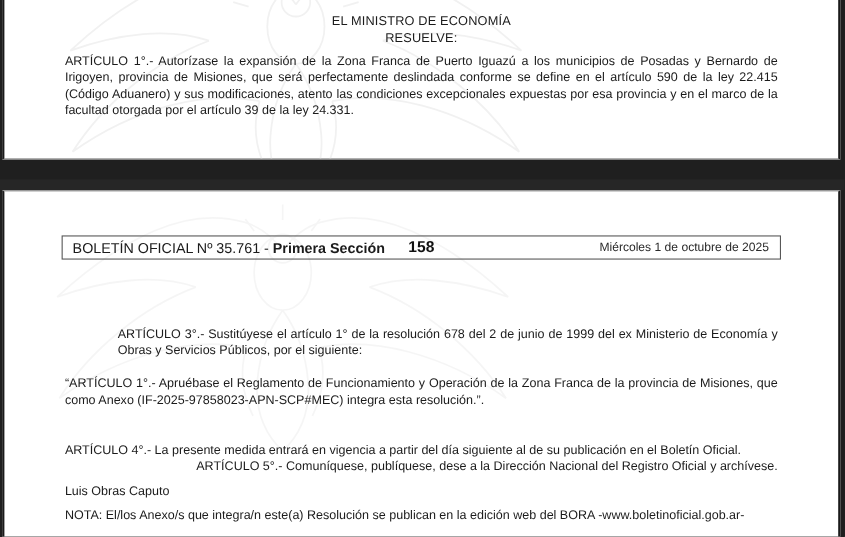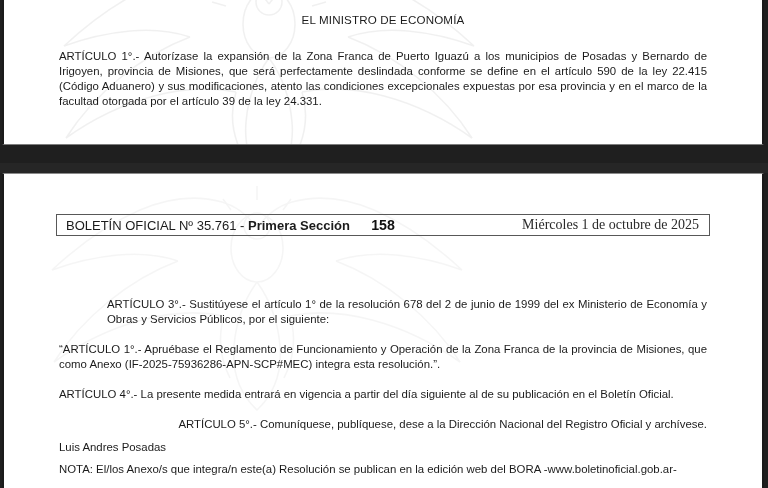--- a/index.html
+++ b/index.html
@@ -110,24 +110,23 @@
     position: absolute;
     left: 50%;
     transform: translateX(-50%);
     font-size: 14.2px;
     font-weight: bold;
     color: #111;
   }
   .bo-right {
     margin-left: auto;
     padding-right: 10px;
-    font-size: 14px;
+    font-size: 11px;
     color: #2a2a2a;
     white-space: nowrap;
-    font-family: Liberation Serif, serif;
   }
 
   .para { margin: 0; }
 </style>
 </head>
 <body>
 
 <div class="viewer">
 
   <div class="page page-top">
@@ -149,20 +148,21 @@
           <path d="M202 150 C196 170 198 192 208 212"></path>
           <path d="M268 150 C274 170 272 192 262 212"></path>
           <circle cx="235" cy="60" r="13"></circle>
           <path d="M235 34 L235 20 M209 44 L201 33 M261 44 L269 33
                    M192 64 L178 60 M278 64 L292 60"></path>
         </svg>
       </div>
 
       <div class="heading-line" style="position:absolute; left:55px; right:55px; top:12px;">EL MINISTRO DE ECONOMÍA</div>
 
+      <div class="heading-line" style="position:absolute; left:55px; right:55px; top:27px;">RESUELVE:</div>
 
       <p class="doc-text para" style="top:49px;">ARTÍCULO 1°.- Autorízase la expansión de la Zona Franca de Puerto Iguazú a los municipios de Posadas y Bernardo de Irigoyen, provincia de Misiones, que será perfectamente deslindada conforme se define en el artículo 590 de la ley 22.415 (Código Aduanero) y sus modificaciones, atento las condiciones excepcionales expuestas por esa provincia y en el marco de la facultad otorgada por el artículo 39 de la ley 24.331.</p>
 
     </div>
   </div>
 
   <div class="page-gap"></div>
 
   <div class="page page-bottom">
     <div class="sheet-inner">
@@ -192,26 +192,26 @@
         <div class="bo-left">
           <span>BOLETÍN OFICIAL Nº 35.761 - </span><b>Primera Sección</b>
         </div>
         <div class="bo-page">158</div>
         <div class="bo-right">Miércoles 1 de octubre de 2025</div>
       </div>
 
 
       <p class="doc-text para" style="top:123px;margin-left:48px;">ARTÍCULO 3°.- Sustitúyese el artículo 1° de la resolución 678 del 2 de junio de 1999 del ex Ministerio de Economía y Obras y Servicios Públicos, por el siguiente:</p>
 
-      <p class="doc-text para" style="top:168px;">“ARTÍCULO 1°.- Apruébase el Reglamento de Funcionamiento y Operación de la Zona Franca de la provincia de Misiones, que como Anexo (IF-2025-75936286-APN-SCP#MEC) integra esta resolución.”.</p>
-
-      <p class="doc-text para" style="top:213px;">ARTÍCULO 4°.- La presente medida entrará en vigencia a partir del día siguiente al de su publicación en el Boletín Oficial.</p>
+      <p class="doc-text para" style="top:168px;">“ARTÍCULO 1°.- Apruébase el Reglamento de Funcionamiento y Operación de la Zona Franca de la provincia de Misiones, que como Anexo (IF-2025-97858023-APN-SCP#MEC) integra esta resolución.”.</p>
+
+      <p class="doc-text para" style="top:229px;">ARTÍCULO 4°.- La presente medida entrará en vigencia a partir del día siguiente al de su publicación en el Boletín Oficial.</p>
 
       <p class="doc-text para" style="top:243px; text-align:right;">ARTÍCULO 5°.- Comuníquese, publíquese, dese a la Dirección Nacional del Registro Oficial y archívese.</p>
 
-      <p class="doc-text para" style="top:266px; text-align:left;">Luis Andres Posadas</p>
+      <p class="doc-text para" style="top:266px; text-align:left;">Luis Obras Caputo</p>
 
       <p class="doc-text para" style="top:288px;">NOTA: El/los Anexo/s que integra/n este(a) Resolución se publican en la edición web del BORA -www.boletinoficial.gob.ar-</p>
 
     </div>
   </div>
 
 </div>
 
 </body></html>

